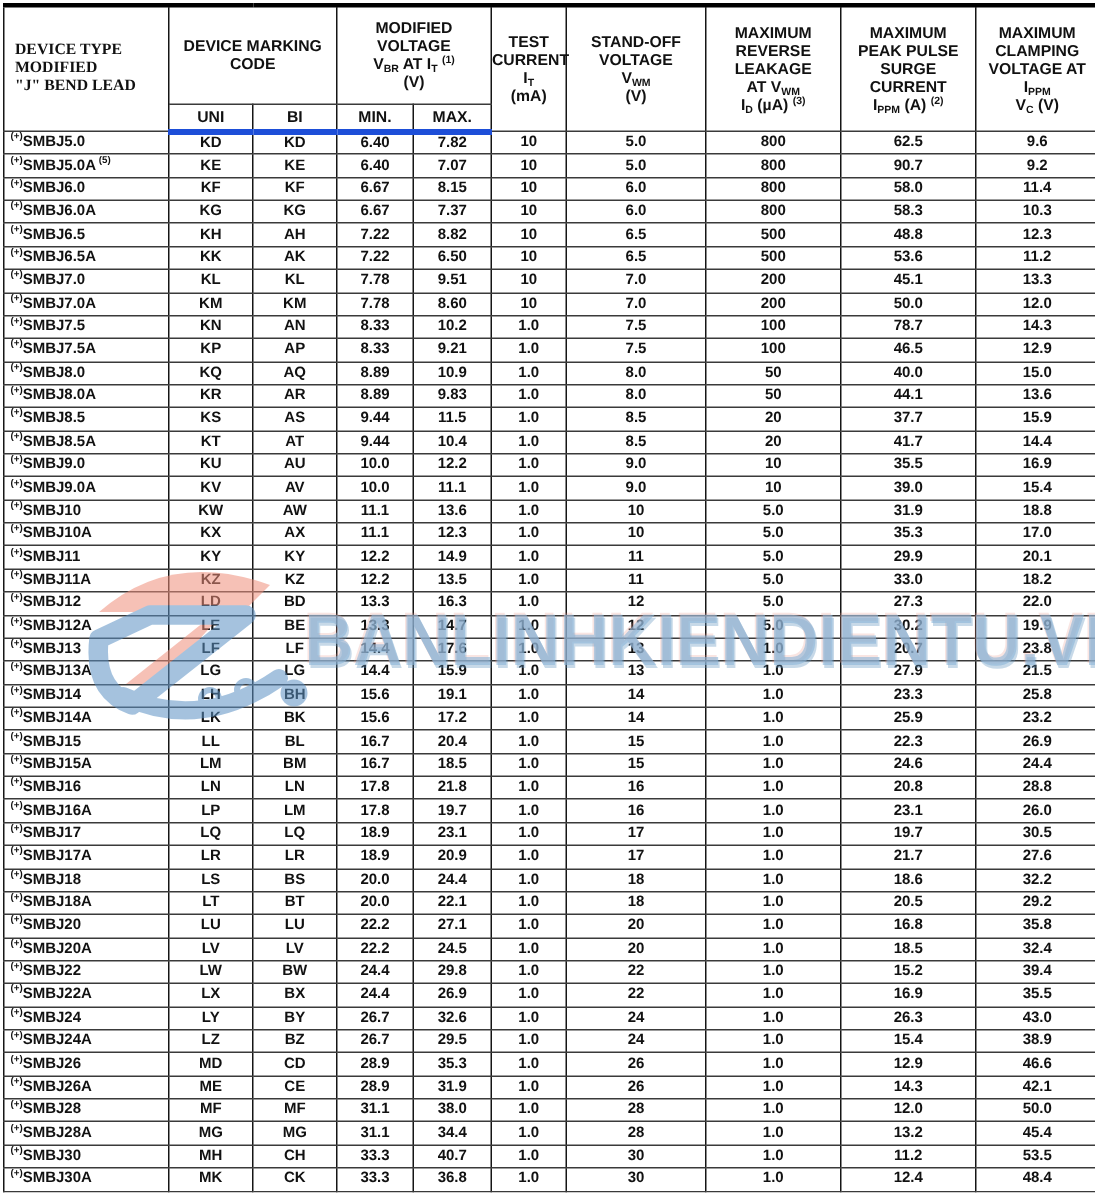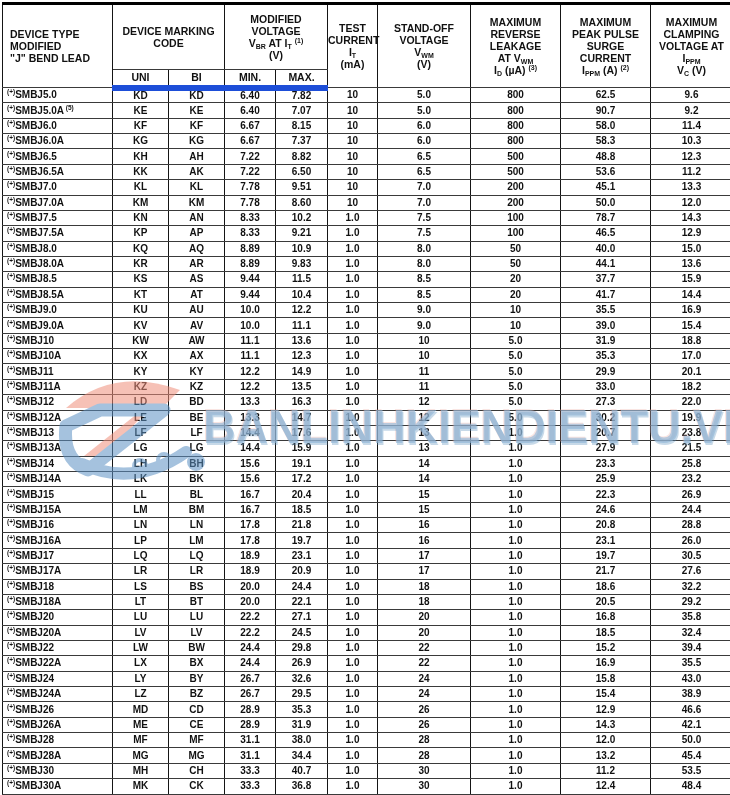--- a/index.html
+++ b/index.html
@@ -31,22 +31,22 @@
     padding: 0;
   }
   thead th {
     font-size: 10.5px;
     line-height: 12px;
     text-align: center;
     vertical-align: middle;
     background: #fff;
   }
   thead tr.h1 th { height: 66px; }
-  thead tr.h2 th { height: 18px; border-bottom: 6px solid #1d4ed8; }
-  th.device-h { text-align: left; padding-left: 7px; }
+  thead tr.h2 th { height: 18px; border-bottom: 4px solid #1d4ed8; }
+  th.device-h { text-align: left; padding-left: 7px; font-family: Liberation Serif, serif; }
   tbody td {
     font-size: 10px;
     line-height: 1;
     height: 15.37px;
     text-align: center;
     white-space: nowrap;
     overflow: hidden;
   }
   tbody td.device {
     text-align: left;
@@ -619,21 +619,21 @@
       </tr>
       <tr>
         <td class="device"><sup>(+)</sup>SMBJ24</td>
         <td>LY</td>
         <td>BY</td>
         <td>26.7</td>
         <td>32.6</td>
         <td>1.0</td>
         <td>24</td>
         <td>1.0</td>
-        <td>15.8</td>
+        <td>26.3</td>
         <td>43.0</td>
       </tr>
       <tr>
         <td class="device"><sup>(+)</sup>SMBJ24A</td>
         <td>LZ</td>
         <td>BZ</td>
         <td>26.7</td>
         <td>29.5</td>
         <td>1.0</td>
         <td>24</td>

